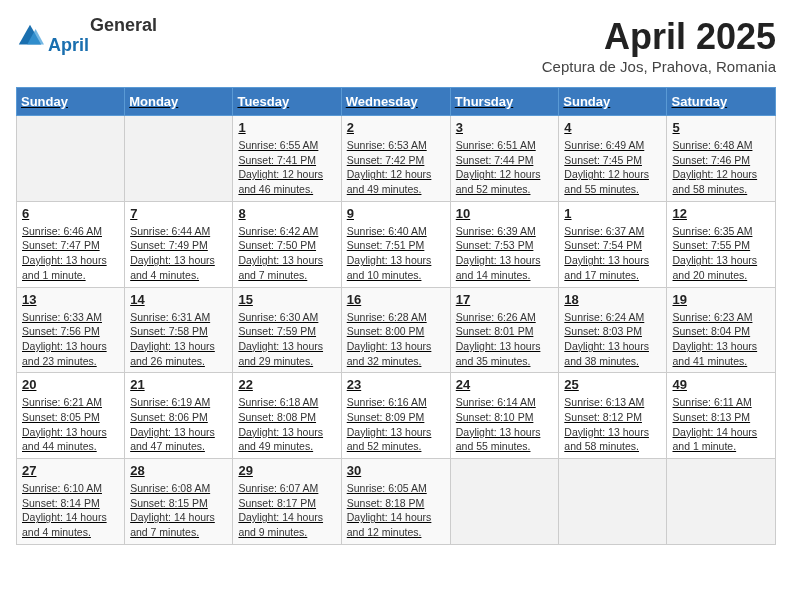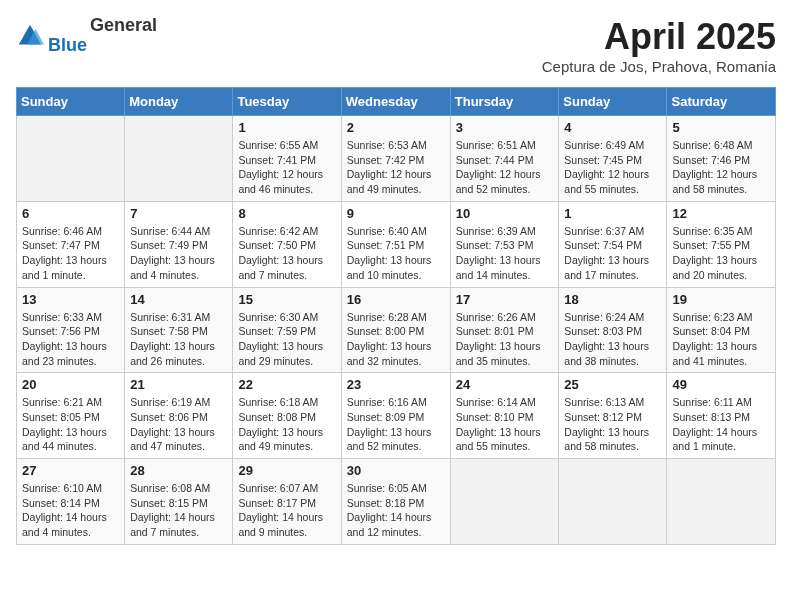--- a/index.html
+++ b/index.html
@@ -51,20 +51,21 @@
       color: #222;
     }
     .location-title {
       font-size: 15px;
       color: #444;
     }
     .calendar {
       width: 100%;
       border-collapse: collapse;
       font-size: 11px;
+      text-decoration: underline;
     }
     .calendar thead tr th {
       background: #3a7abf;
       color: #fff;
       padding: 6px 4px;
       text-align: left;
       font-size: 13px;
       font-weight: bold;
       border: 1px solid #5a9ad5;
     }
@@ -101,21 +102,21 @@
 <body>
 
 <div class="header">
   <div class="logo">
     <svg class="logo-icon" viewBox="0 0 40 40">
       <polygon points="20,4 36,32 4,32" fill="#1a6faf"></polygon>
       <polygon points="28,10 40,32 16,32" fill="#3a9ad9" opacity="0.7"></polygon>
     </svg>
     <div class="logo-text">
       <span class="logo-general">General</span>
-      <span class="logo-blue">Blue</span>
+      <span class="logo-blue">April</span>
     </div>
   </div>
   <div class="title-block">
     <div class="month-title">April 2025</div>
     <div class="location-title">Ceptura de Jos, Prahova, Romania</div>
   </div>
 </div>
 
 <table class="calendar">
   <thead>

